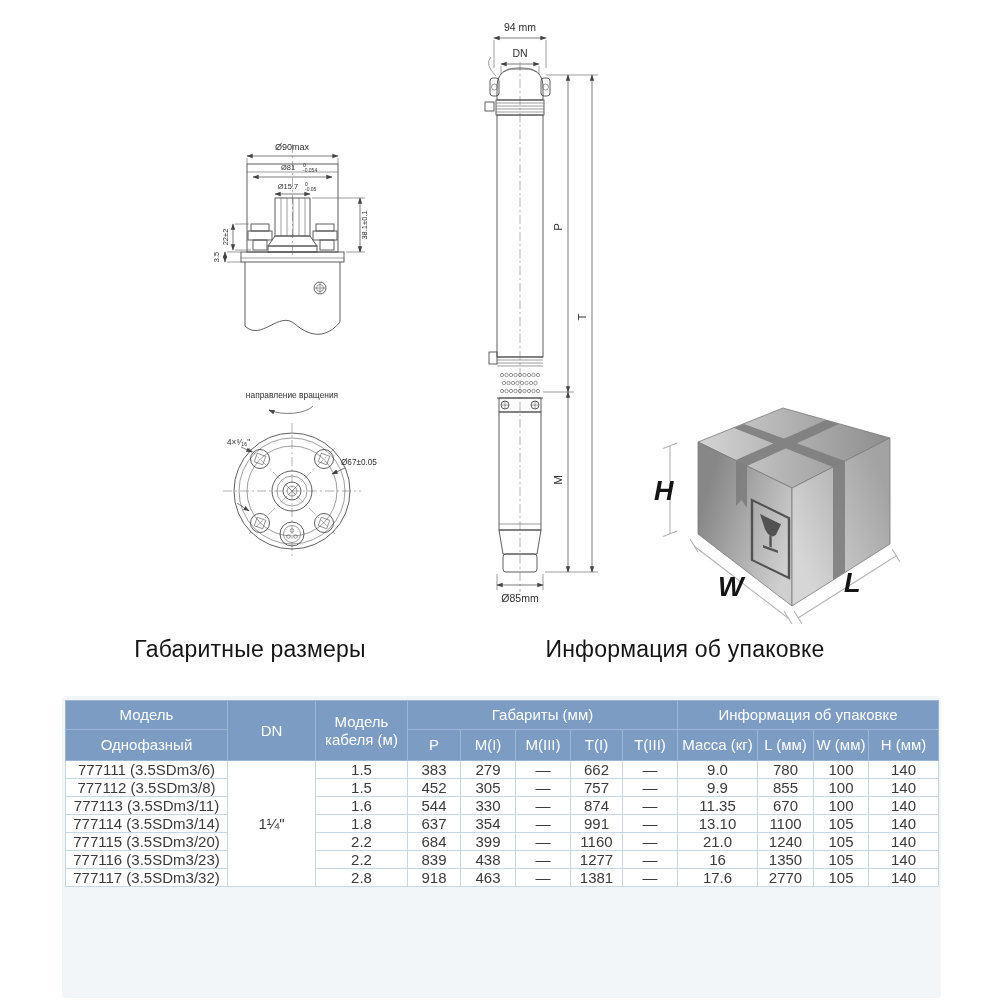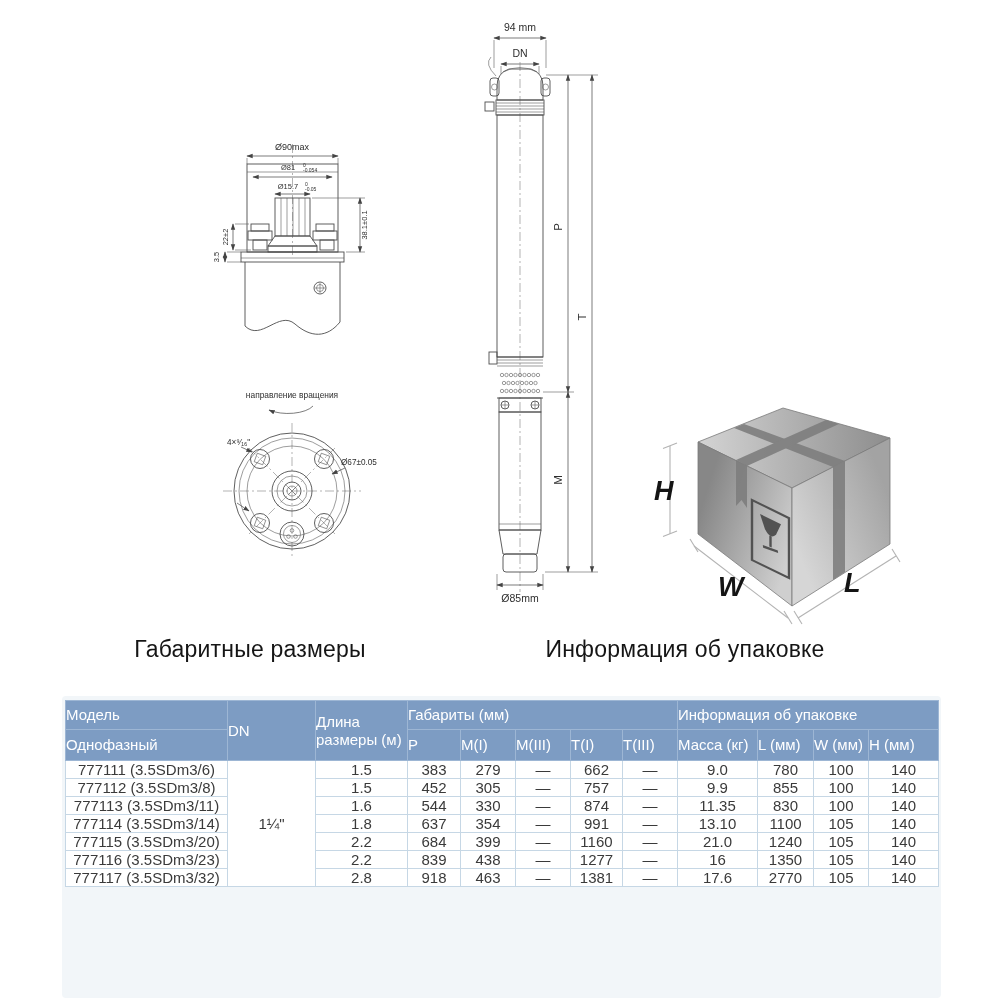--- a/index.html
+++ b/index.html
@@ -19,21 +19,21 @@
   .cl{stroke:#808080;stroke-width:0.6;fill:none;stroke-dasharray:9 3 2 3;}
   
   .sec-title{
     font-size:23px;font-weight:400;color:#151515;text-align:center;letter-spacing:.2px;
   }
   
   .tbl-panel{background:#f2f6f9;border-radius:4px;}
   table.spec{border-collapse:collapse;table-layout:fixed;width:873px;font-size:15px;}
   table.spec th{
     background:#7d9cc3;color:#ffffff;font-weight:400;
-    border:1px solid #9db6d4;padding:0;text-align:left;vertical-align:middle;line-height:1.15;
+    border:1px solid #9db6d4;padding:0;text-align:center;vertical-align:middle;line-height:1.15;
   }
   table.spec td{
     background:#ffffff;color:#3a3a3a;border:1px solid #c6d7e5;
     padding:0;text-align:center;vertical-align:middle;
   }
   table.spec tr.h1 th{height:28px;}
   table.spec tr.h2 th{height:30px;}
   table.spec tbody tr{height:15px;}
   table.spec{border:1px solid #b9cddd;}
   .boxlabel{font-size:27px;font-weight:bold;font-style:italic;fill:#141414;}
@@ -320,21 +320,21 @@
       <col style="width:55px">
     <col style="width:80px">
       <col style="width:56px">
       <col style="width:55px">
       <col style="width:70px">
   </colgroup>
   <thead>
     <tr class="h1">
       <th>Модель</th>
       <th rowspan="2">DN</th>
-      <th rowspan="2">Длина размеры (м)</th>
+      <th rowspan="2">Модель кабеля (м)</th>
       <th colspan="5">Габариты (мм)</th>
       <th colspan="4">Информация об упаковке</th>
     </tr>
     <tr class="h2">
       <th>Однофазный</th>
       <th>P</th>
       <th>M(I)</th>
       <th>M(III)</th>
       <th>T(I)</th>
       <th>T(III)</th>
@@ -374,21 +374,21 @@
     </tr>
     <tr>
       <td>777113 (3.5SDm3/11)</td>
       <td>1.6</td>
       <td>544</td>
       <td>330</td>
       <td>—</td>
       <td>874</td>
       <td>—</td>
       <td>11.35</td>
-      <td>830</td>
+      <td>670</td>
       <td>100</td>
       <td>140</td>
     </tr>
     <tr>
       <td>777114 (3.5SDm3/14)</td>
       <td>1.8</td>
       <td>637</td>
       <td>354</td>
       <td>—</td>
       <td>991</td>

